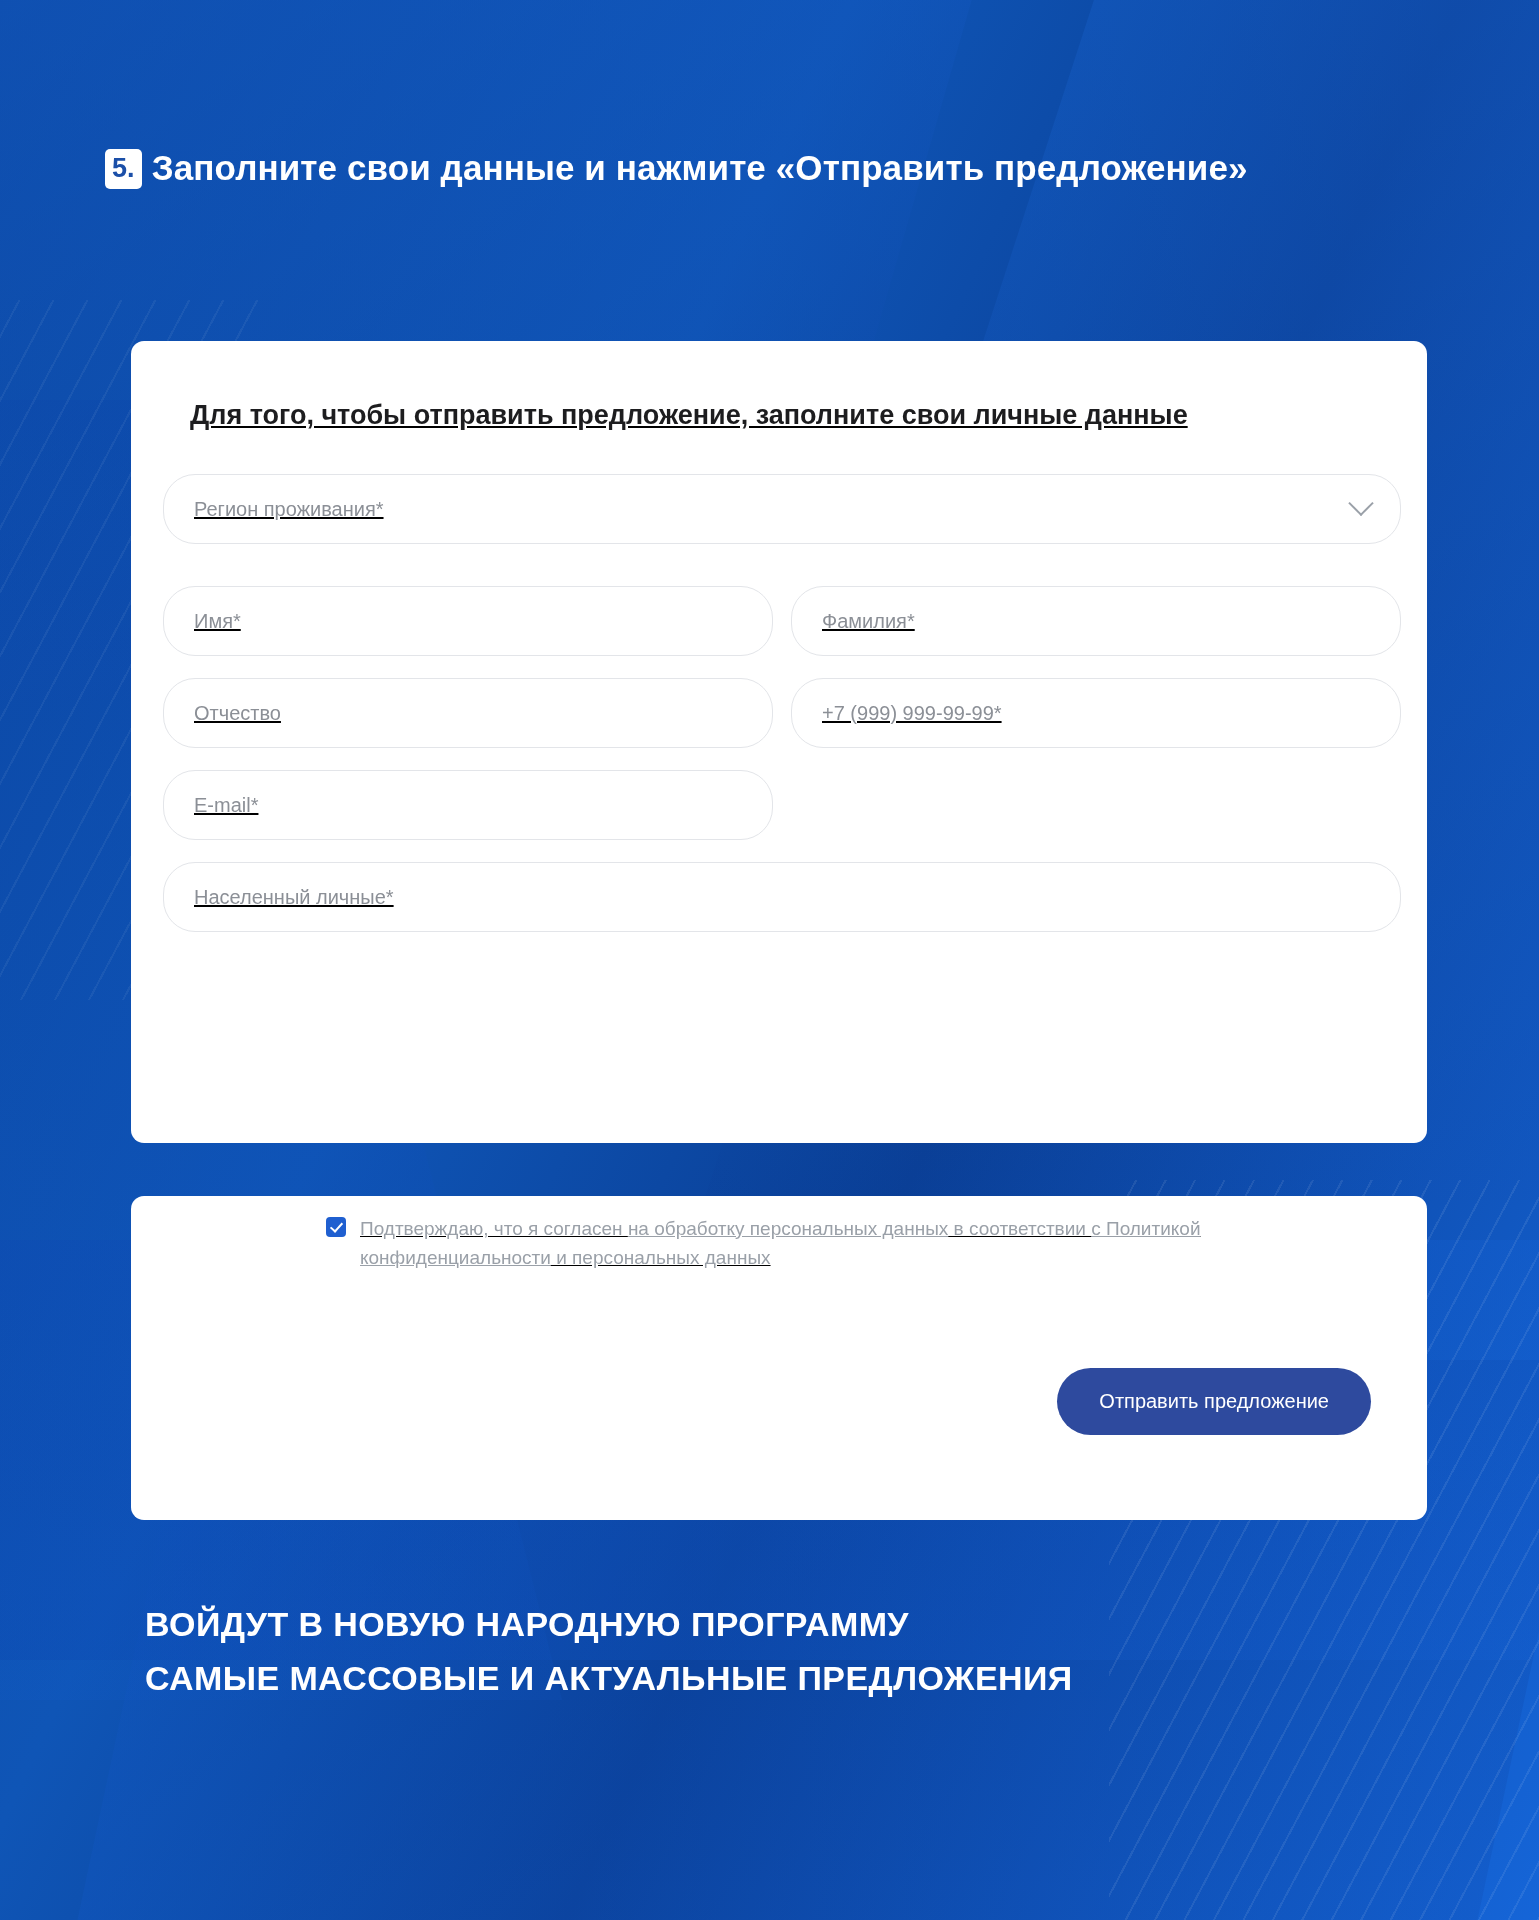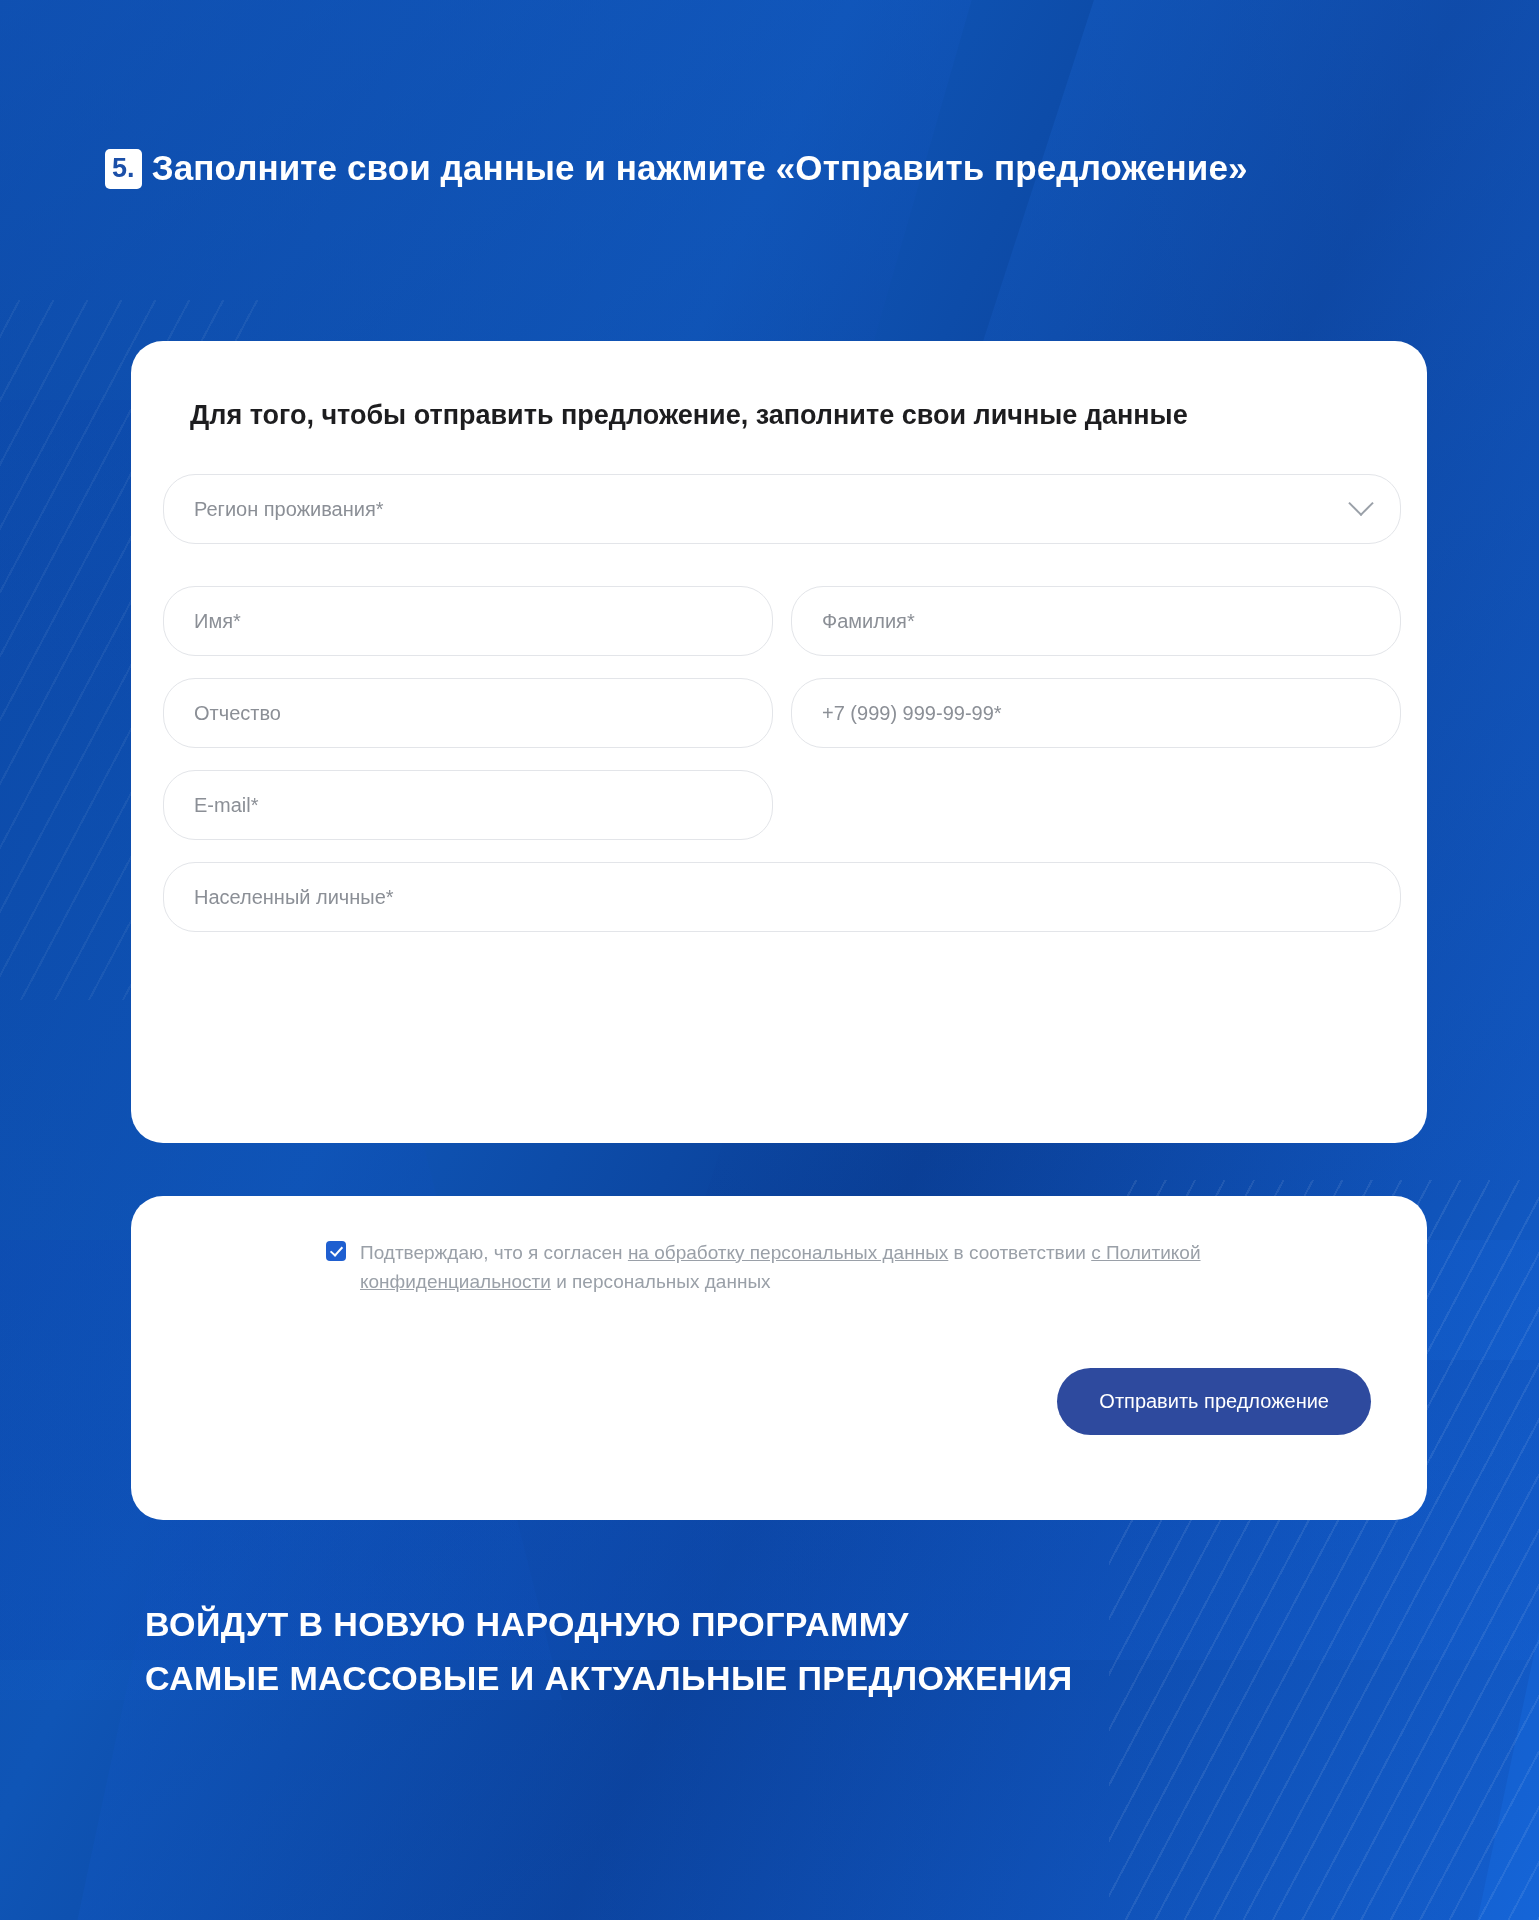--- a/index.html
+++ b/index.html
@@ -112,21 +112,22 @@
     line-height: 1;
     padding: 6px 7px 7px 7px;
     margin-right: 10px;
     position: relative;
     top: -3px;
   }
 
   .card {
     position: absolute;
     background: #ffffff;
-    border-radius: 32px;
+    border-radius: 13px;
+    text-decoration: underline;
   }
 
   .card-form {
     left: 131px;
     top: 341px;
     width: 1296px;
     height: 802px;
     padding: 56px 32px 0 32px;
   }
 
@@ -172,21 +173,21 @@
     border-right: 2.4px solid #9aa0a8;
     border-bottom: 2.4px solid #9aa0a8;
     transform: rotate(45deg) translate(-4px,-4px);
   }
 
   .card-submit {
     left: 131px;
     top: 1196px;
     width: 1296px;
     height: 324px;
-    padding: 42px 40px 0 40px;
+    padding: 18px 40px 0 40px;
   }
 
   .consent {
     display: flex;
     align-items: flex-start;
     gap: 14px;
     margin-left: 155px;
     width: 1000px;
   }
   .checkbox {

